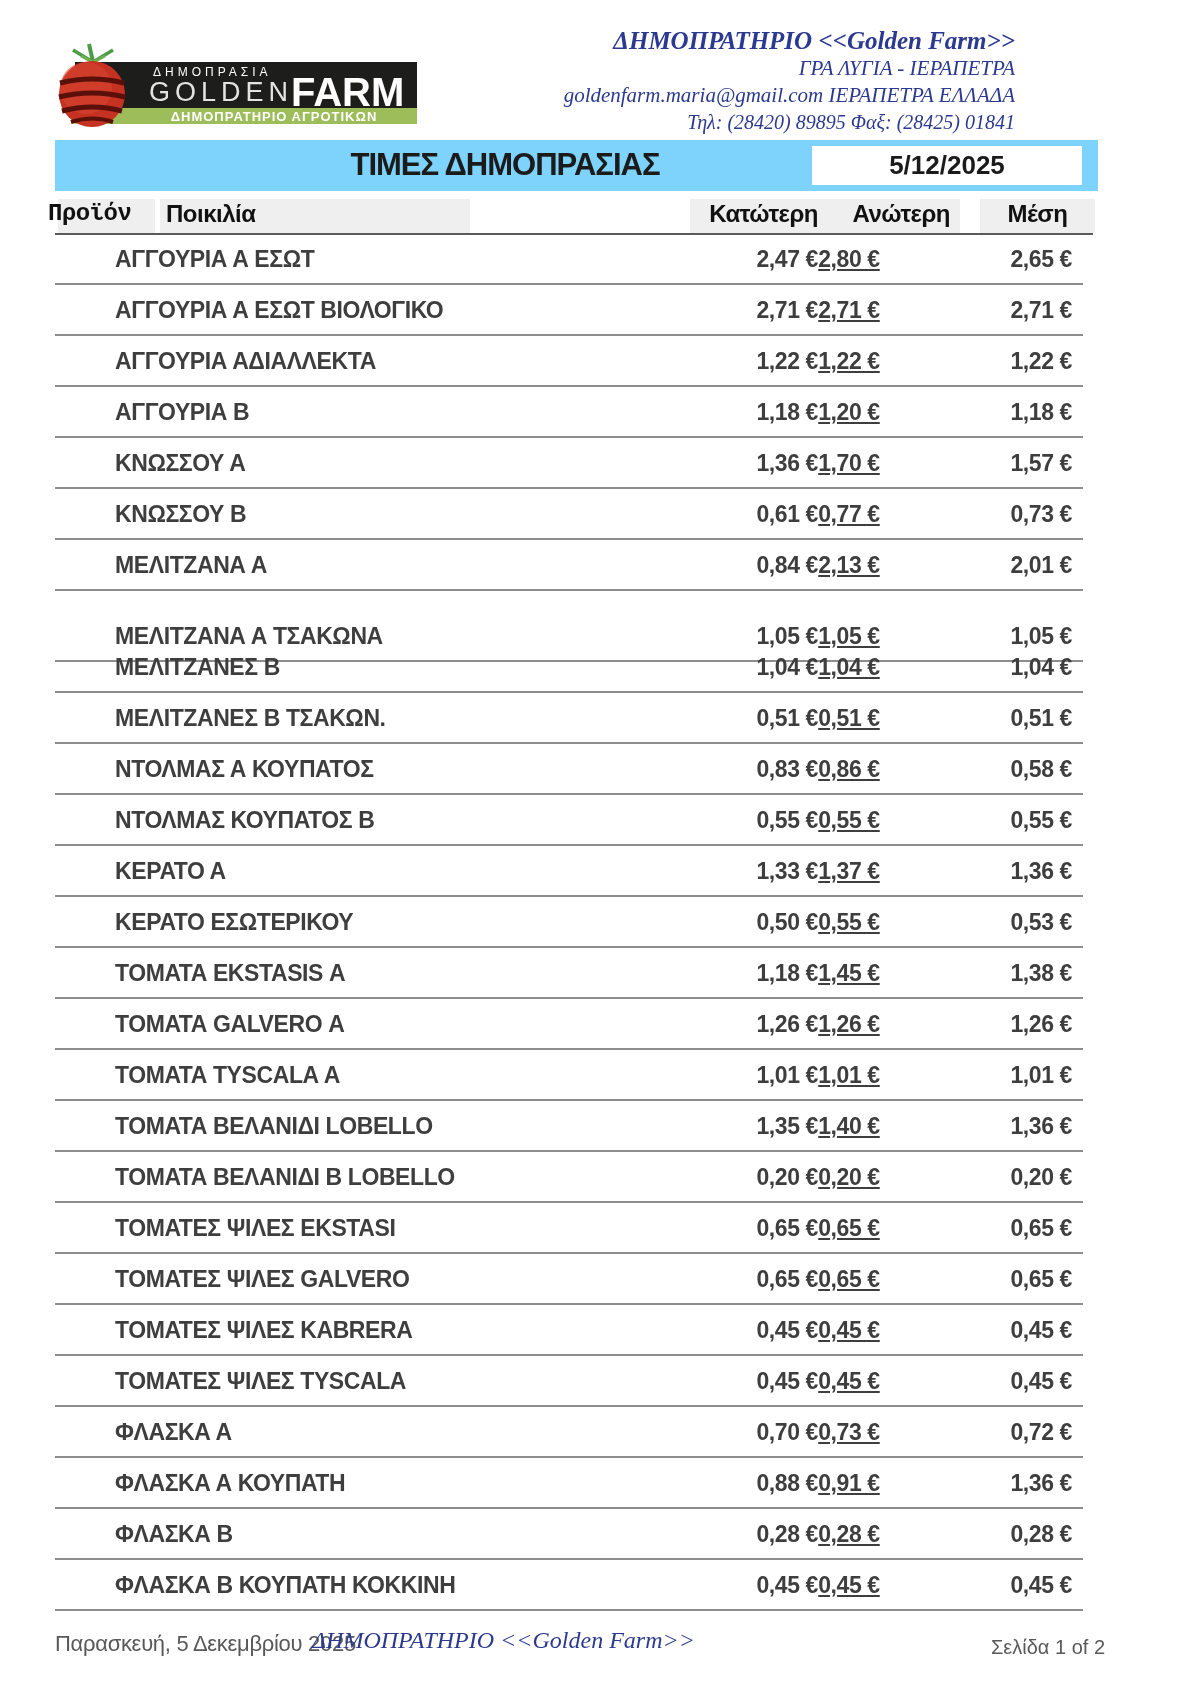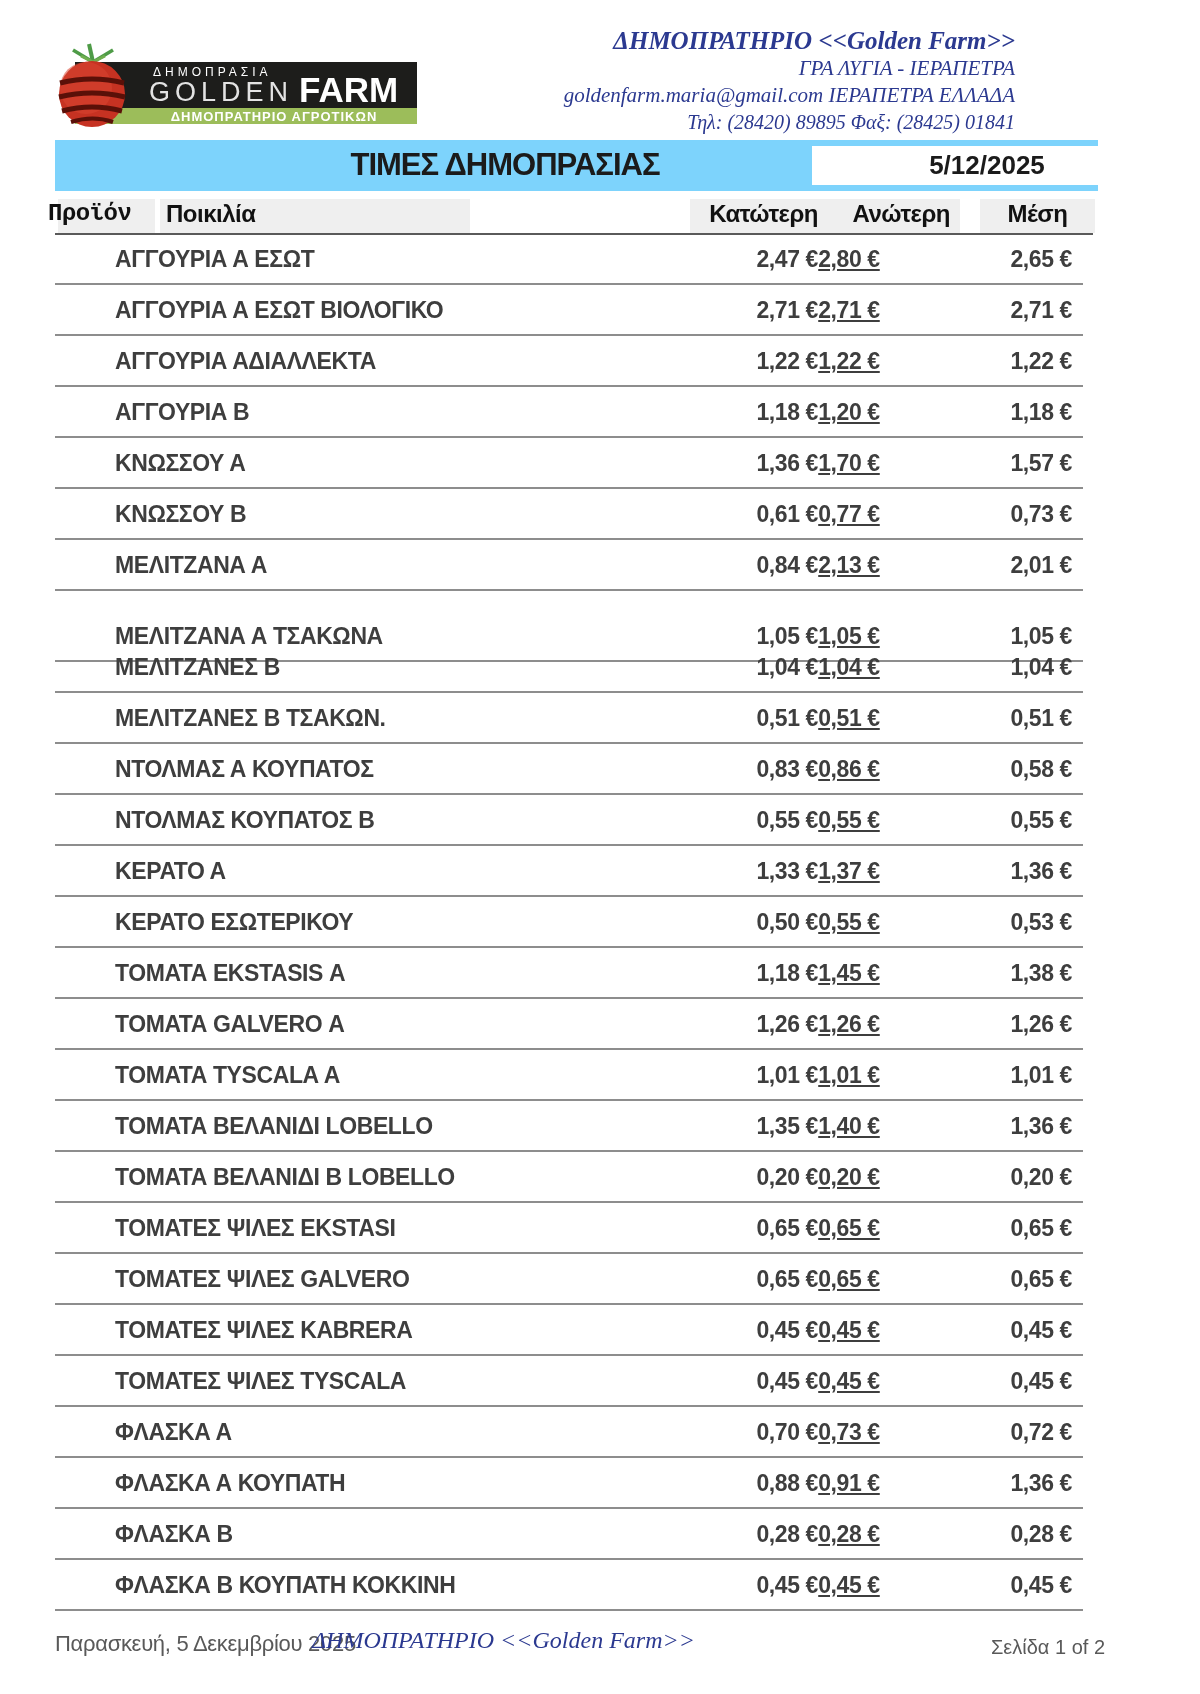--- a/index.html
+++ b/index.html
@@ -7,40 +7,40 @@
         font-family:"Liberation Sans", sans-serif;overflow:hidden;}
 
   
   .logo{position:absolute;left:55px;top:42px;width:366px;height:84px;}
   .logo-black{position:absolute;left:20px;top:20px;width:342px;height:46px;background:#1d1d1b;}
   .logo-green{position:absolute;left:20px;top:66px;width:342px;height:16px;background:#9cbd5a;}
   .logo-small{position:absolute;left:78px;top:3px;font-size:12px;letter-spacing:4px;
               color:#ffffff;font-weight:400;}
   .logo-golden{position:absolute;left:74px;top:15px;font-size:27px;letter-spacing:5px;
                color:#e3e3e3;font-weight:400;}
-  .logo-farm{position:absolute;left:216px;top:8px;font-size:35px;color:#ffffff;font-weight:800;
-             letter-spacing:0px;margin-left:8px;}
+  .logo-farm{position:absolute;left:216px;top:8px;font-size:40px;color:#ffffff;font-weight:800;
+             letter-spacing:0px;}
   .logo-tagline{position:absolute;left:58px;right:2px;top:1px;text-align:center;
                 font-size:13px;font-weight:700;color:#ffffff;letter-spacing:1px;}
   .tomato-svg{position:absolute;left:0;top:0;}
 
   
   .hdr{position:absolute;left:480px;top:26px;width:535px;text-align:right;
        font-family:"Liberation Serif", serif;font-style:italic;color:#2b3990;}
   .hdr-l1{font-size:25px;font-weight:700;line-height:29px;}
   .hdr-l2{font-size:21px;line-height:27px;}
   .hdr-l3{font-size:21px;line-height:27px;}
   .hdr-l4{font-size:20px;line-height:27px;}
 
   
   .titlebar{position:absolute;left:55px;top:140px;width:1043px;height:51px;background:#7dd3fc;}
   .title{position:absolute;left:150px;top:7px;width:600px;text-align:center;
          font-size:31px;font-weight:700;color:#1b1b1b;letter-spacing:-1px;}
   .datebox{position:absolute;left:757px;top:6px;width:270px;height:39px;background:#ffffff;
-           display:flex;align-items:center;justify-content:center;padding-left:40px;}
+           display:flex;align-items:center;justify-content:center;}
   .datebox span{font-size:26px;font-weight:700;color:#1b1b1b;}
 
   
   .colhead{position:absolute;left:0;top:192px;width:1200px;height:42px;}
   .hblock{position:absolute;top:7px;height:34px;background:#efefef;}
   .hb-product{left:58px;width:97px;}
   .hb-variety{left:160px;width:310px;}
   .hb-minmax{left:690px;width:270px;}
   .hb-avg{left:980px;width:115px;}
   .hlabel{position:absolute;top:8px;font-size:24px;font-weight:700;color:#111111;

